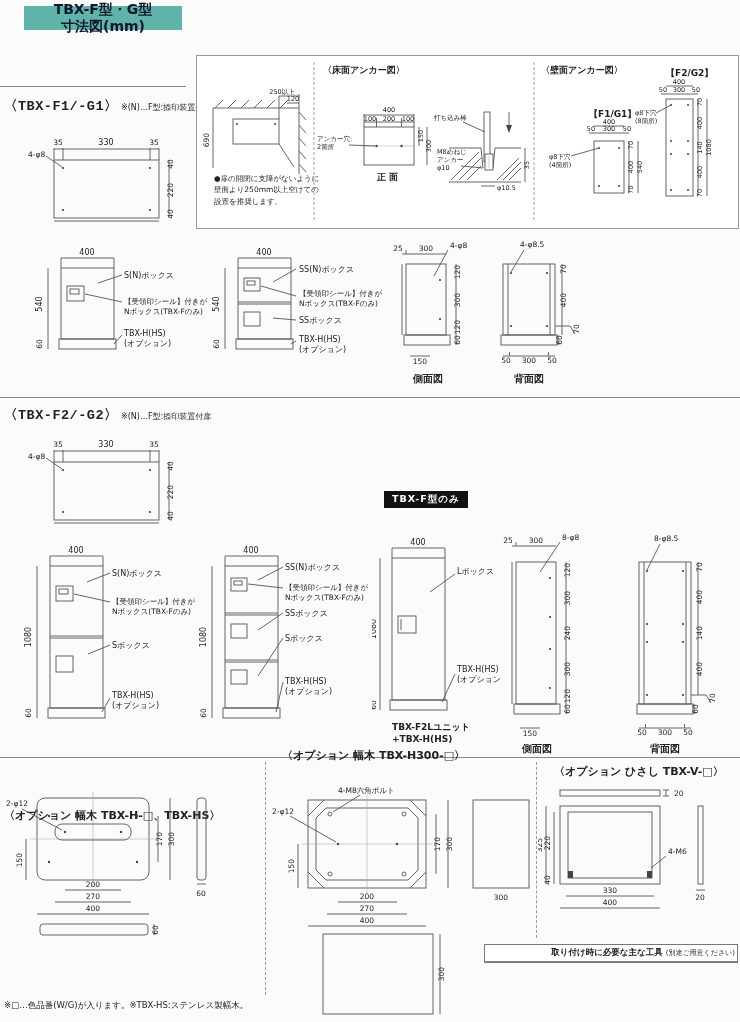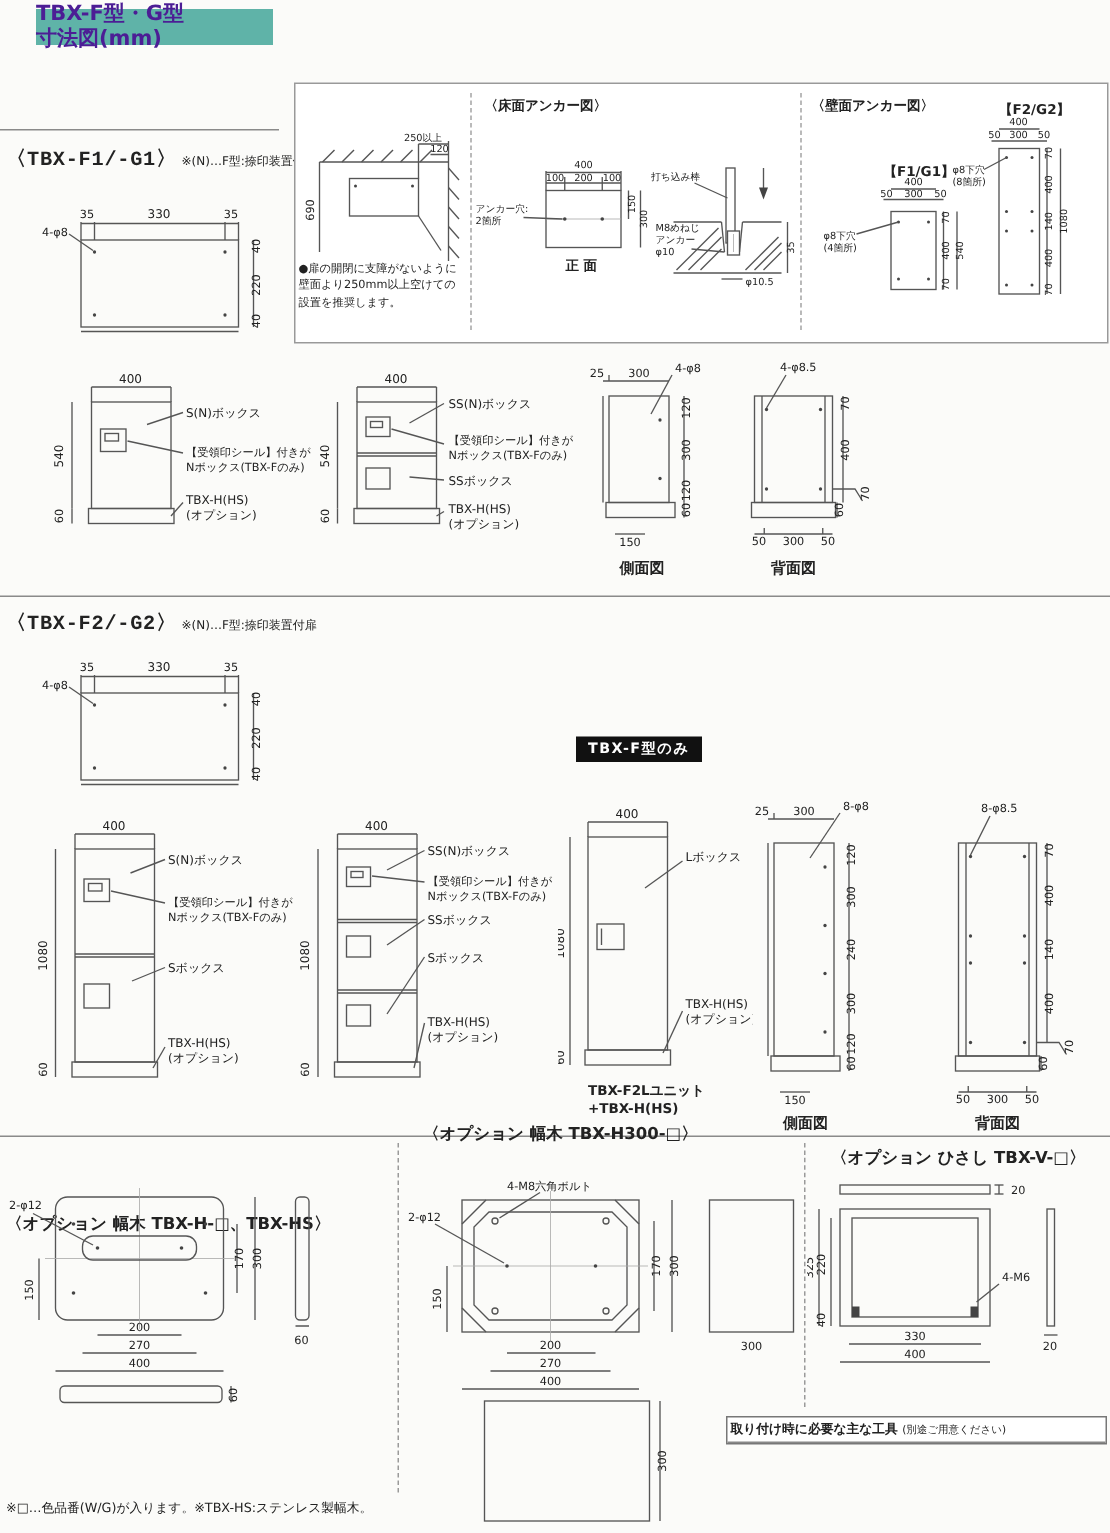--- a/index.html
+++ b/index.html
@@ -1,32 +1,32 @@
 <!DOCTYPE html>
 <html style="--accent: #5fb3a8; --badge_bg: #111111; --ink: #222222; --line: #555555;"><head>
 <meta charset="utf-8">
 <style>
   html,body{margin:0;padding:0;background:#eee;}
   .page{position:relative;width:740px;height:1022px;background:#fbfbf9;overflow:hidden;
         font-family:"DejaVu Sans","Liberation Sans",sans-serif;color:#222;}
   .abs{position:absolute;}
   .badge{left:24px;top:6px;width:158px;height:24px;background:var(--accent,#5fb3a8);
-         color:#4c1d95;font-weight:bold;font-size:14px;text-align:left;display:flex;
+         color:#0f172a;font-weight:bold;font-size:14px;text-align:center;display:flex;
          flex-direction:column;justify-content:center;line-height:1.25;}
   .hr{height:0;border-top:1px solid #8a8a8a;}
   .vdash{width:0;border-left:1px dashed #9a9a9a;}
   .sec-title .st{font-size:13.5px;font-weight:bold;letter-spacing:0.5px;font-family:Liberation Mono, monospace;}
   .sec-title .sn{font-size:8px;margin-left:3px;}
   .opt-title{font-size:11px;font-weight:bold;}
   .anchor-box{left:196px;top:55px;width:541px;height:172px;border:1px solid #999;background:#fff;}
-  .clr-note{position:absolute;left:2px;top:117px;width:110px;font-size:7.5px;line-height:1.5;color:#222;}
+  .clr-note{position:absolute;left:17px;top:117px;width:110px;font-size:7.5px;line-height:1.5;color:#222;}
   .black-badge{background:var(--badge_bg,#111);color:#fff;font-size:9.5px;font-weight:bold;
                padding:2px 8px;letter-spacing:1px;}
   .tools{left:484px;top:944px;width:252px;border:1.2px solid #777;background:#fff;}
-  .tools .tt{font-size:8.5px;font-weight:bold;text-align:left;padding:2px 2px;border-bottom:1px solid #888;}
+  .tools .tt{font-size:8.5px;font-weight:bold;text-align:right;padding:2px 2px;border-bottom:1px solid #888;}
   .tools .tt .ttn{font-size:7px;font-weight:normal;}
   .tools .tb{font-size:8px;line-height:1.5;padding:2px 5px 3px 5px;}
   .footnote{left:4px;top:1000px;font-size:8.5px;}
   
   svg text{font-family:"DejaVu Sans","Liberation Sans",sans-serif;fill:#222;font-size:8px;}
   svg .d6{font-size:6.5px;} svg .d7{font-size:7.5px;} svg .lb{font-size:8px;}
   svg .c{text-anchor:middle;} svg .cap{font-size:10px;font-weight:bold;}
   svg .t9{font-size:9px;font-weight:bold;} svg .sp{letter-spacing:3px;font-size:9px;font-weight:bold;}
   svg g.sh line,svg g.sh rect,svg g.sh path,svg g.sh polyline,svg g.sh circle{stroke:#555;fill:none;stroke-width:0.9;}
   svg g.sh .thin{stroke:#aaa;stroke-width:0.55;}

